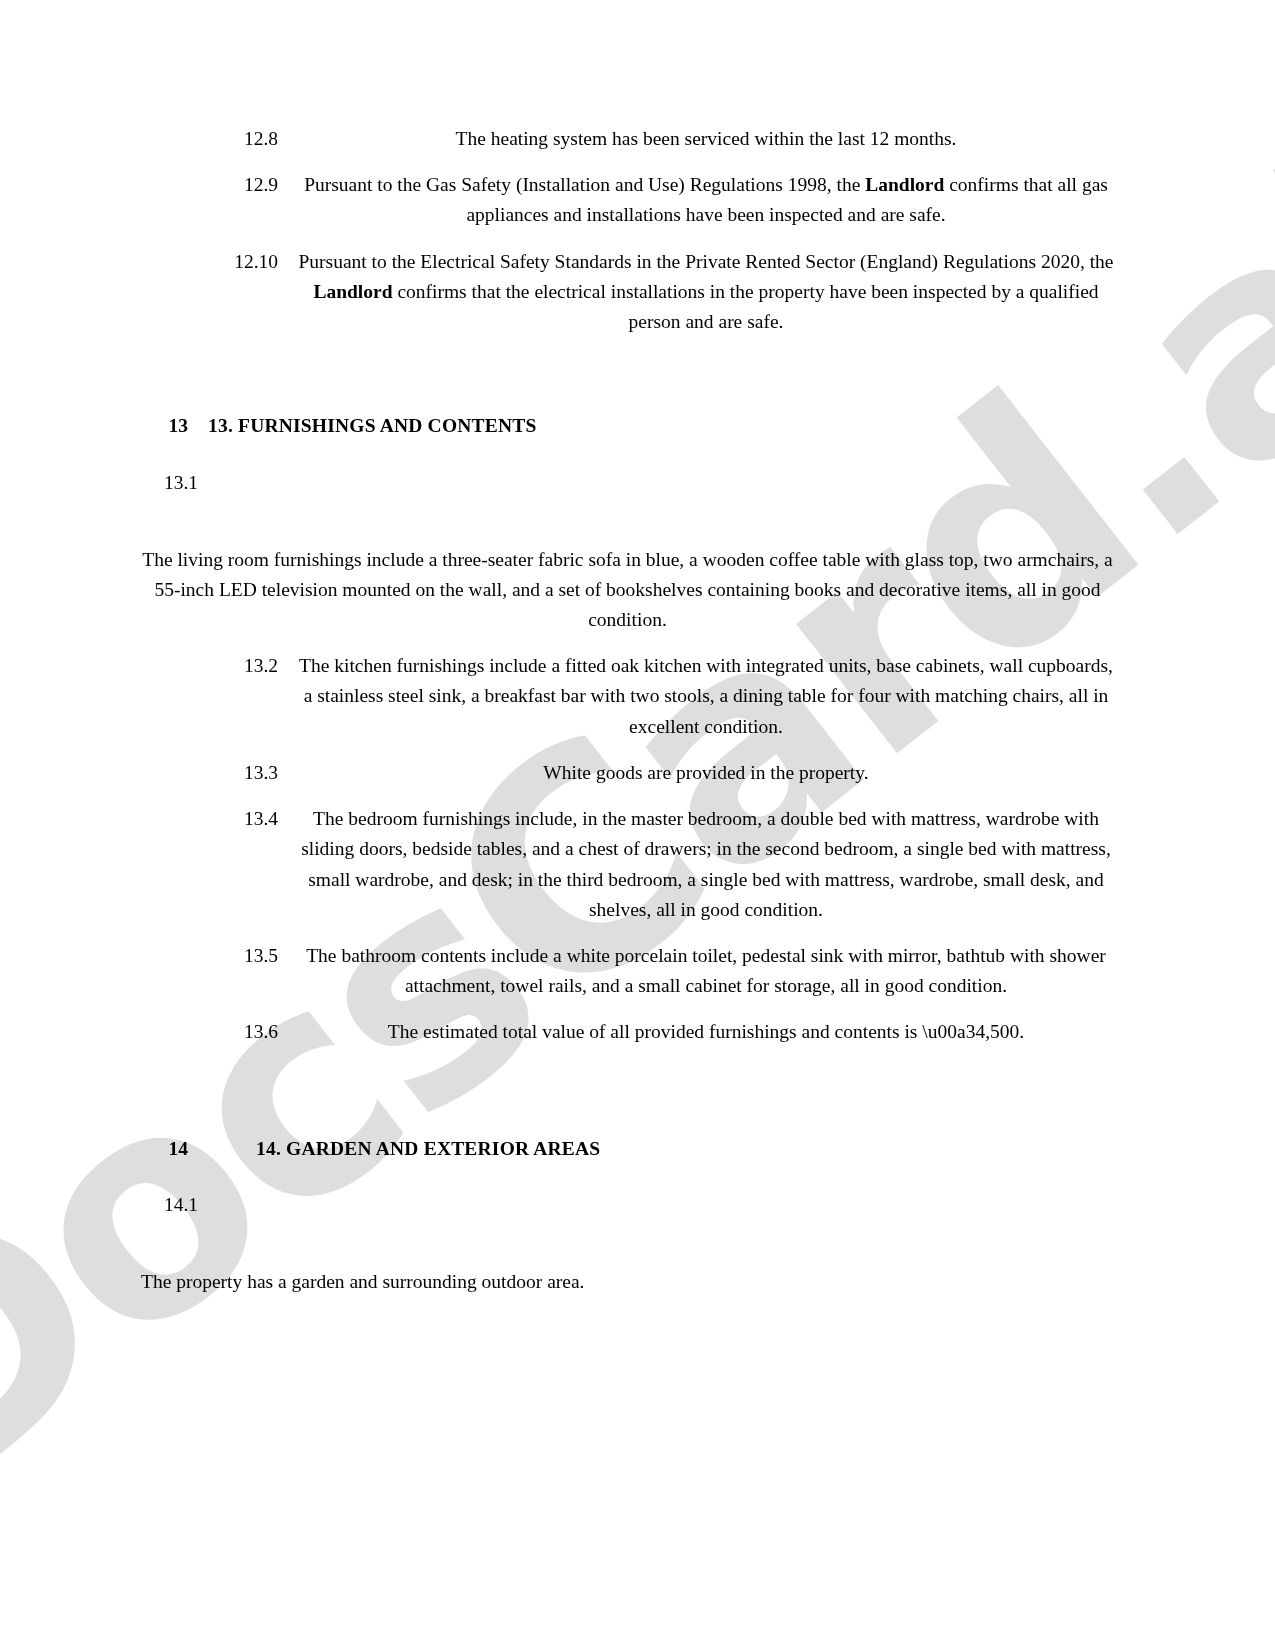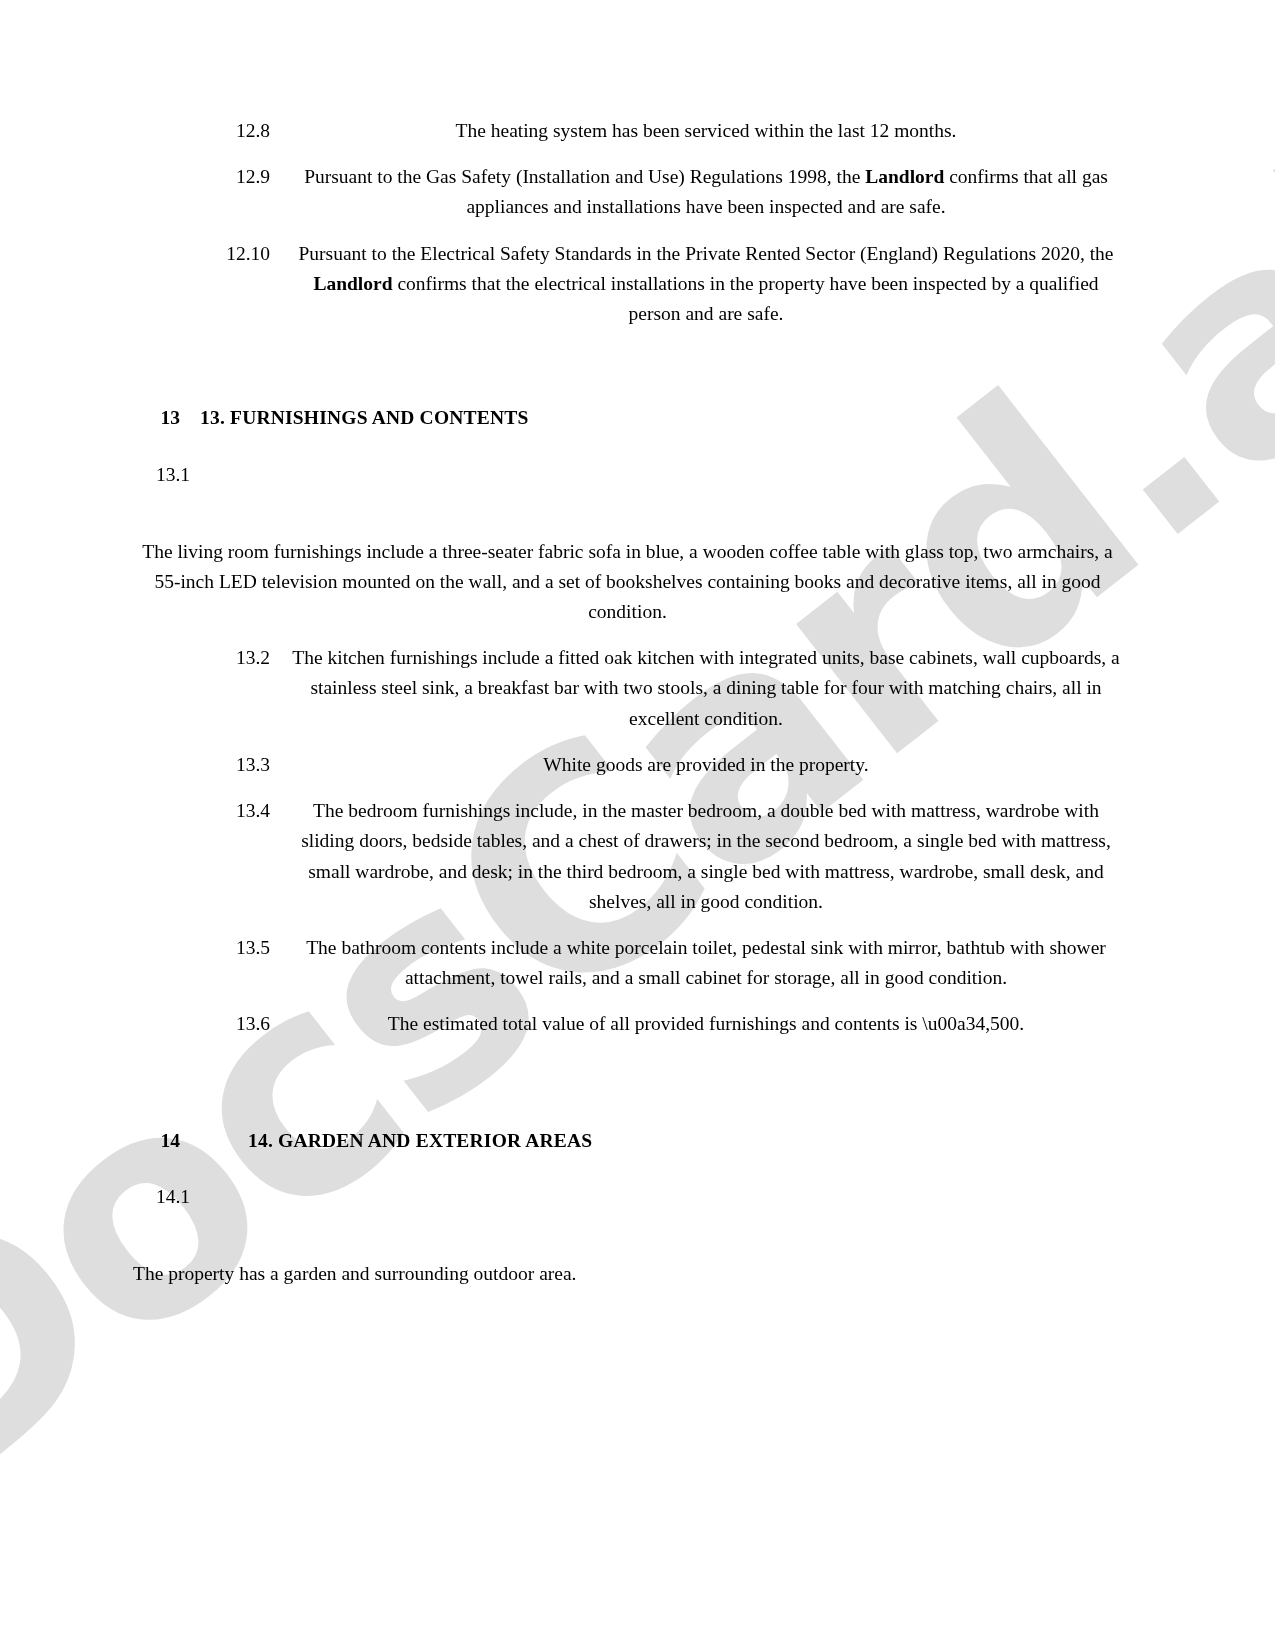--- a/index.html
+++ b/index.html
@@ -40,21 +40,21 @@
     color: #dedede;
     white-space: nowrap;
     line-height: 1;
     user-select: none;
   }
 
   
   .content {
     position: relative;
     z-index: 1;
-    padding: 8px;
+    padding: 16px;
   }
 
   .clause {
     display: flex;
     align-items: flex-start;
     font-size: 19.5px;
     line-height: 1.55;
   }
 
   

